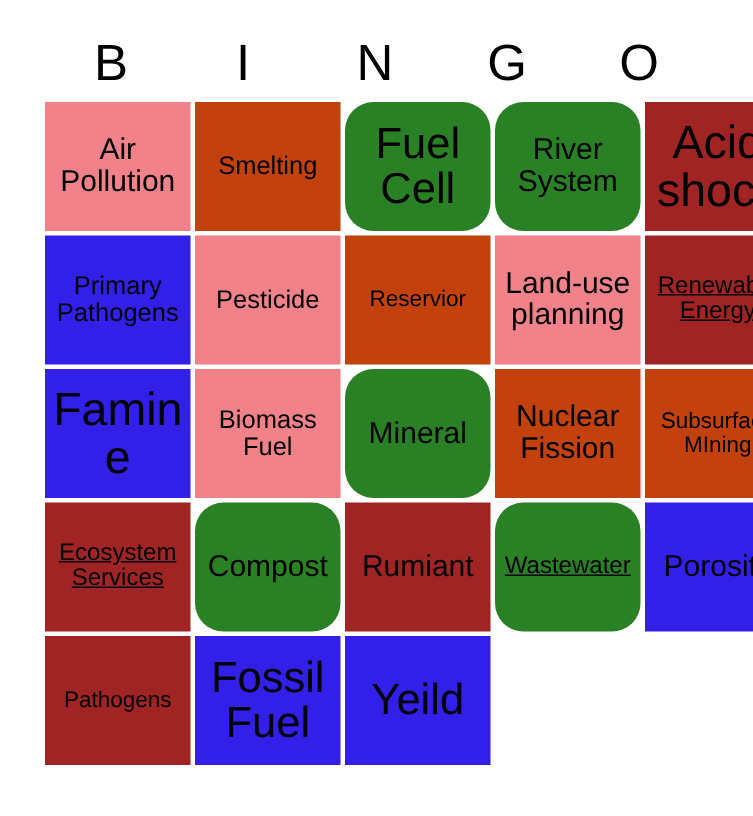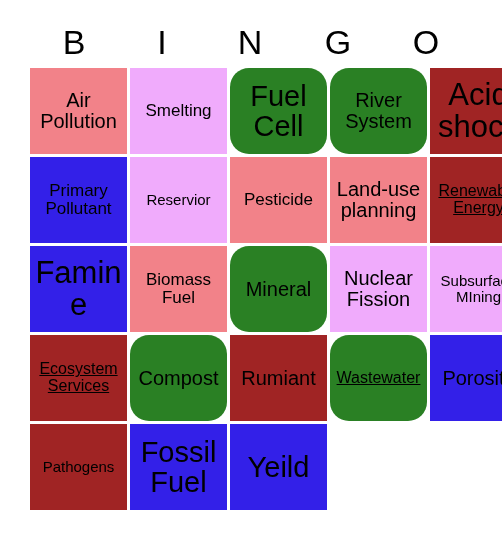--- a/index.html
+++ b/index.html
@@ -67,21 +67,21 @@
   .cell-text {
     display: block;
     width: 100%;
     color: #000000;
     line-height: 1.04;
     word-wrap: break-word;
     font-weight: normal;
   }
   
   .c-pink   { background: #F28289; }
-  .c-yellow { background: #f0abfc; }
+  .c-yellow { background: #c2410c; }
   .c-green  { background: #2A8024; border-radius: 19px; }
   .c-darkred{ background: #A02424; }
   .c-blue   { background: #3320E8; }
 
   
   .fs-xs  { font-size: 16px; text-decoration: underline; }
   .fs-sm  { font-size: 15px; }
   .fs-md  { font-size: 17px; }
   .fs-lg  { font-size: 20px; }
   .fs-xl  { font-size: 31px; }
@@ -110,27 +110,27 @@
       <div class="cell c-green">
         <span class="cell-text fs-xxl">Fuel Cell</span>
       </div>
       <div class="cell c-green">
         <span class="cell-text fs-lg">River System</span>
       </div>
       <div class="cell c-darkred">
         <span class="cell-text fs-xl">Acid shock</span>
       </div>
       <div class="cell c-blue">
-        <span class="cell-text fs-md">Primary Pollutant</span>
+        <span class="cell-text fs-md">Primary Pathogens</span>
+      </div>
+      <div class="cell c-pink">
+        <span class="cell-text fs-md">Pesticide</span>
       </div>
       <div class="cell c-yellow">
         <span class="cell-text fs-sm">Reservior</span>
-      </div>
-      <div class="cell c-pink">
-        <span class="cell-text fs-md">Pesticide</span>
       </div>
       <div class="cell c-pink">
         <span class="cell-text fs-lg">Land-use planning</span>
       </div>
       <div class="cell c-darkred">
         <span class="cell-text fs-xs">Renewable Energy</span>
       </div>
       <div class="cell c-blue">
         <span class="cell-text fs-xl">Famine</span>
       </div>

